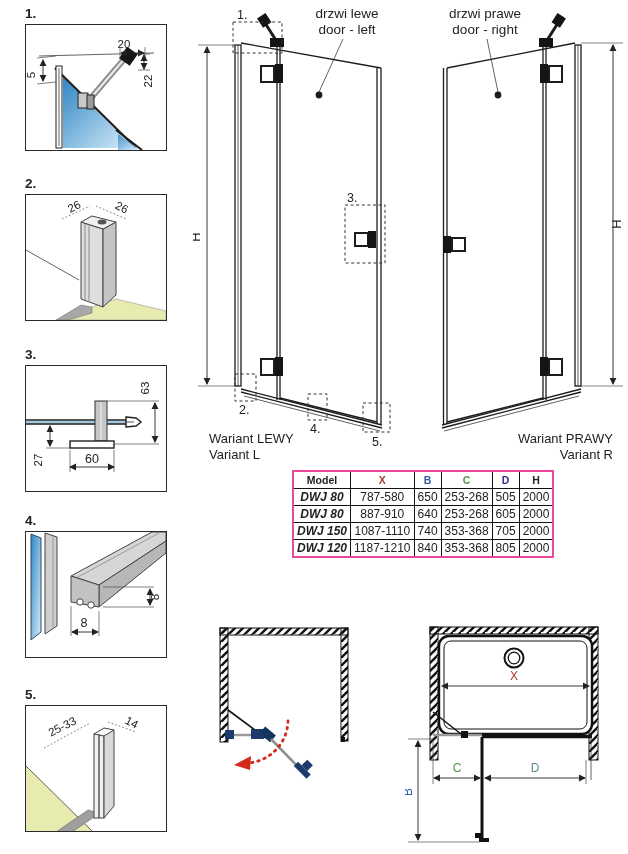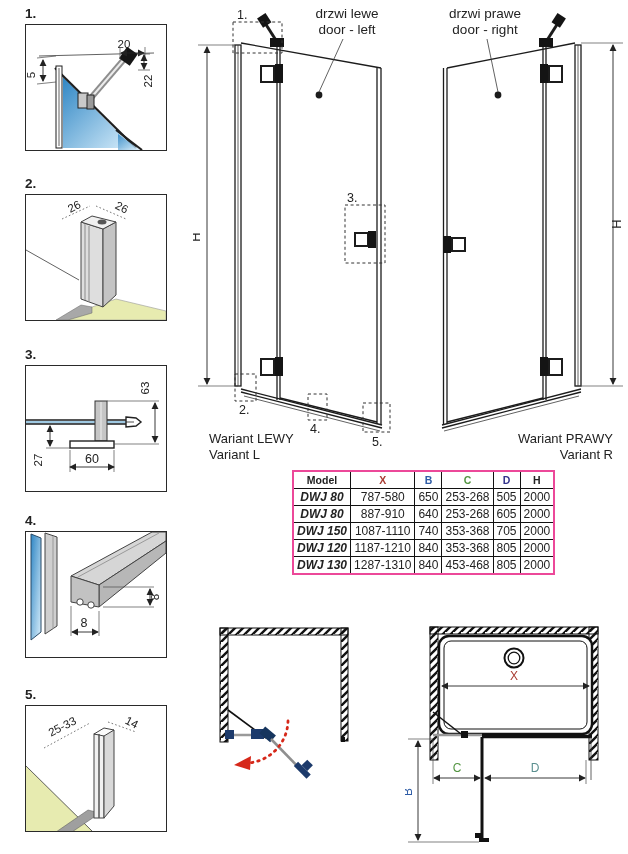--- a/index.html
+++ b/index.html
@@ -355,28 +355,20 @@
         <td>2000</td>
       </tr>
       <tr>
         <td class="model">DWJ 120</td>
         <td>1187-1210</td>
         <td>840</td>
         <td>353-368</td>
         <td>805</td>
         <td>2000</td>
       </tr>
-      <tr>
-        <td class="model">DWJ 130</td>
-        <td>1287-1310</td>
-        <td>840</td>
-        <td>453-468</td>
-        <td>805</td>
-        <td>2000</td>
-      </tr>
     </tbody>
   </table>
 
   <svg class="abs" style="left:205px;top:618px" width="162" height="230" viewBox="0 0 162 230">
     <g fill="url(#hatch)" stroke="#111">
       <rect x="15" y="10" width="128" height="7"></rect>
       <rect x="15" y="10" width="8" height="114"></rect>
       <rect x="136" y="10" width="7" height="113"></rect>
     </g>
     <rect x="136" y="119" width="4" height="5" fill="#111"></rect>

